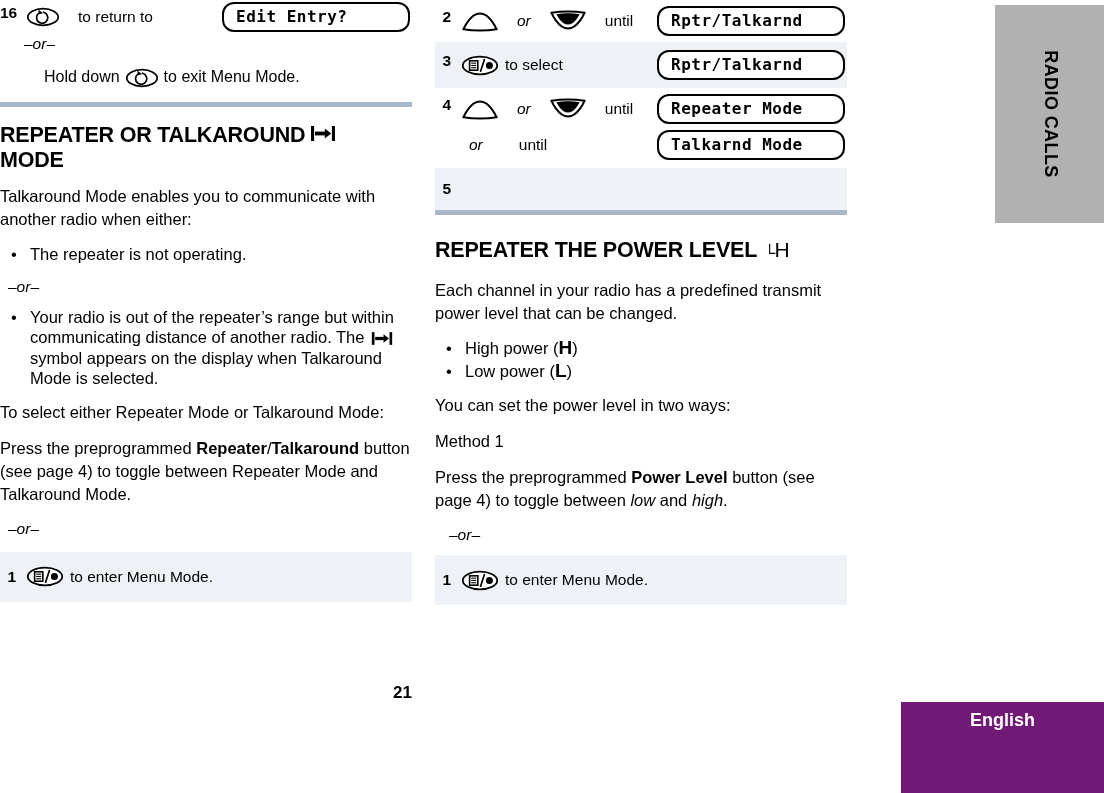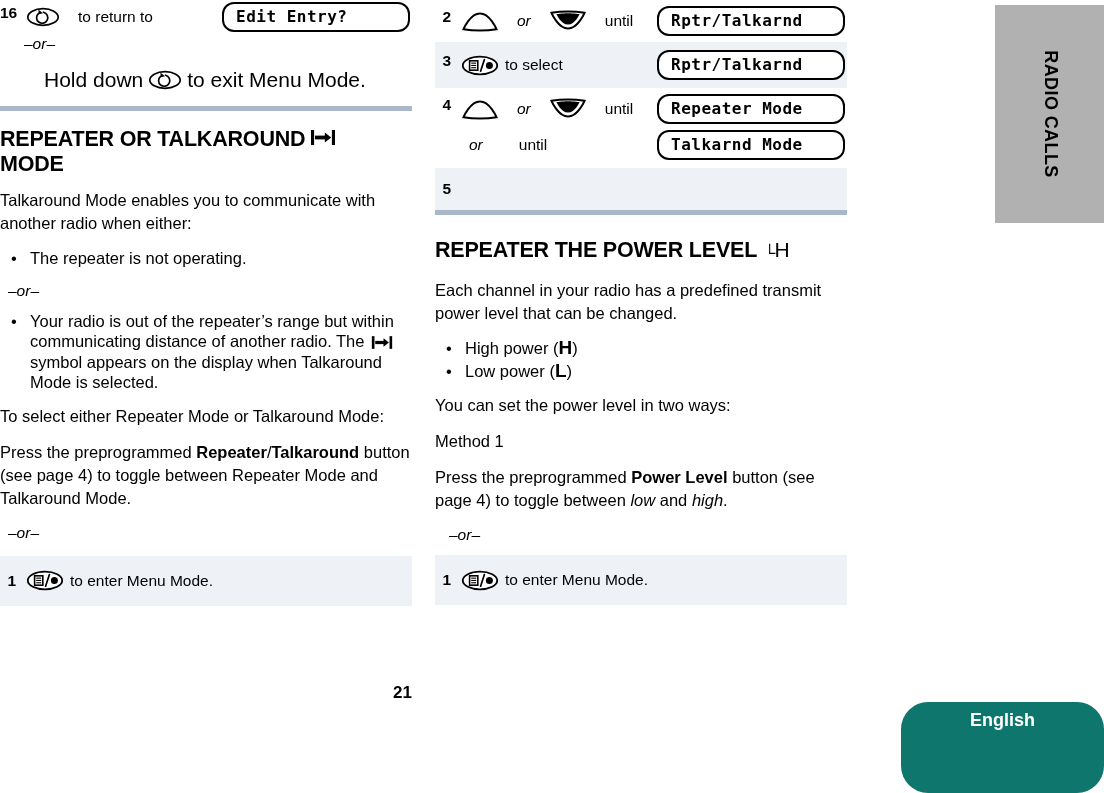--- a/index.html
+++ b/index.html
@@ -103,23 +103,22 @@
     line-height: 22px;
     flex-wrap: wrap;
   }
   .step-body .txt { margin: 0 18px; }
   .step-lcd-cell {
     margin-left: auto;
     padding-right: 2px;
   }
   .step-sub {
     display: flex;
-    align-items: center;
     padding: 4px 0 9px 36px;
-    font-size: 21px;
+    font-size: 16px;
   }
 
   
   .lcd {
     display: inline-block;
     border: 2.5px solid #000;
     border-radius: 12px;
     padding: 3px 12px 4px 12px;
     font-family: "DejaVu Sans Mono", monospace;
     font-size: 16px;
@@ -185,22 +184,21 @@
     font-weight: bold;
     letter-spacing: 0.4px;
     color: #000;
   }
   .tab-lang {
     position: absolute;
     left: 901px;
     top: 702px;
     width: 203px;
     height: 91px;
-    background: #0f766e;
-    border-radius: 27px;
+    background: #701a75;
   }
   .tab-lang .lbl {
     position: absolute;
     left: 0;
     right: 0;
     top: 8px;
     text-align: center;
     font-size: 18px;
     font-weight: bold;
     color: #ffffff;

